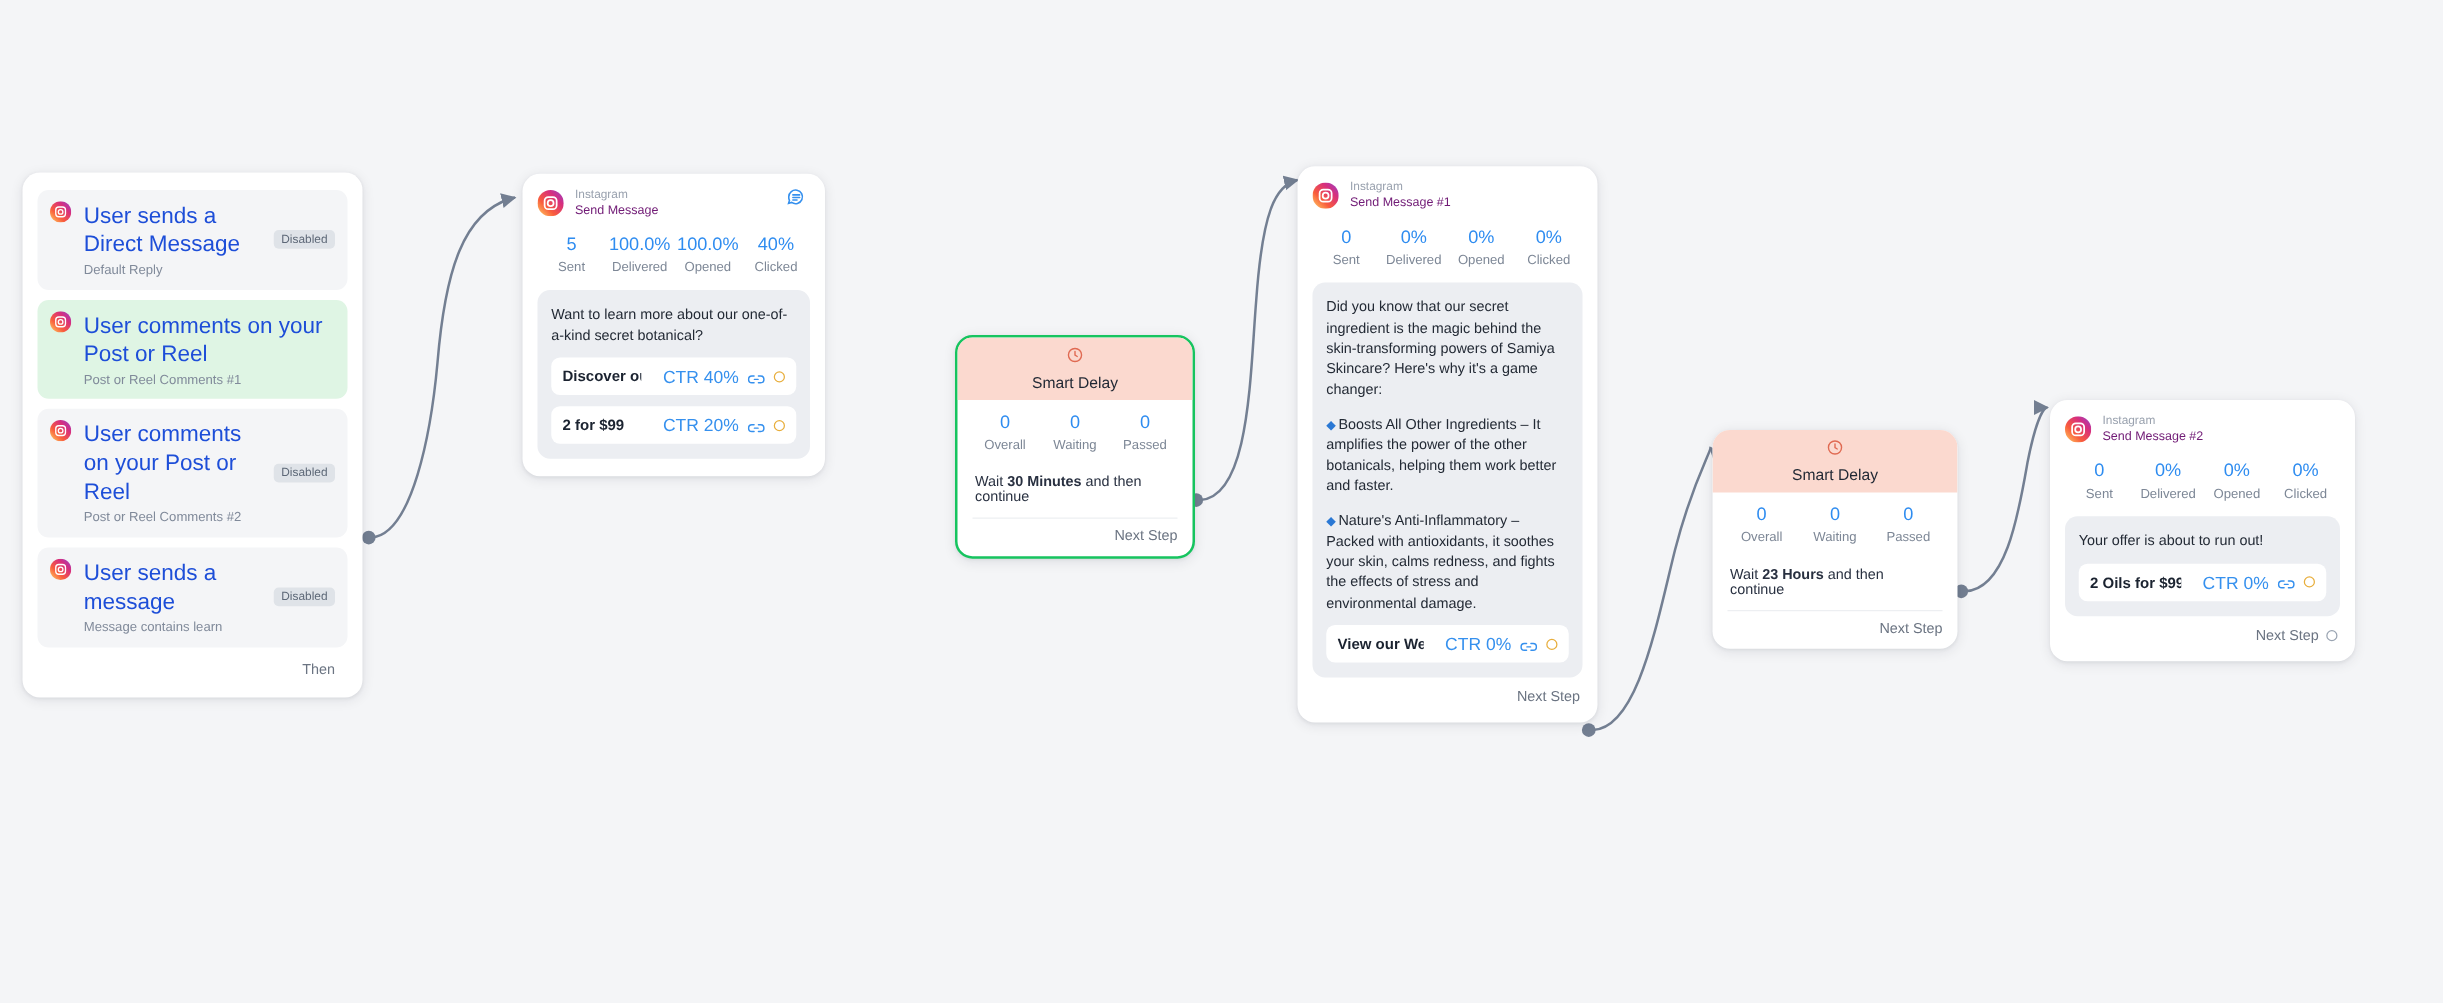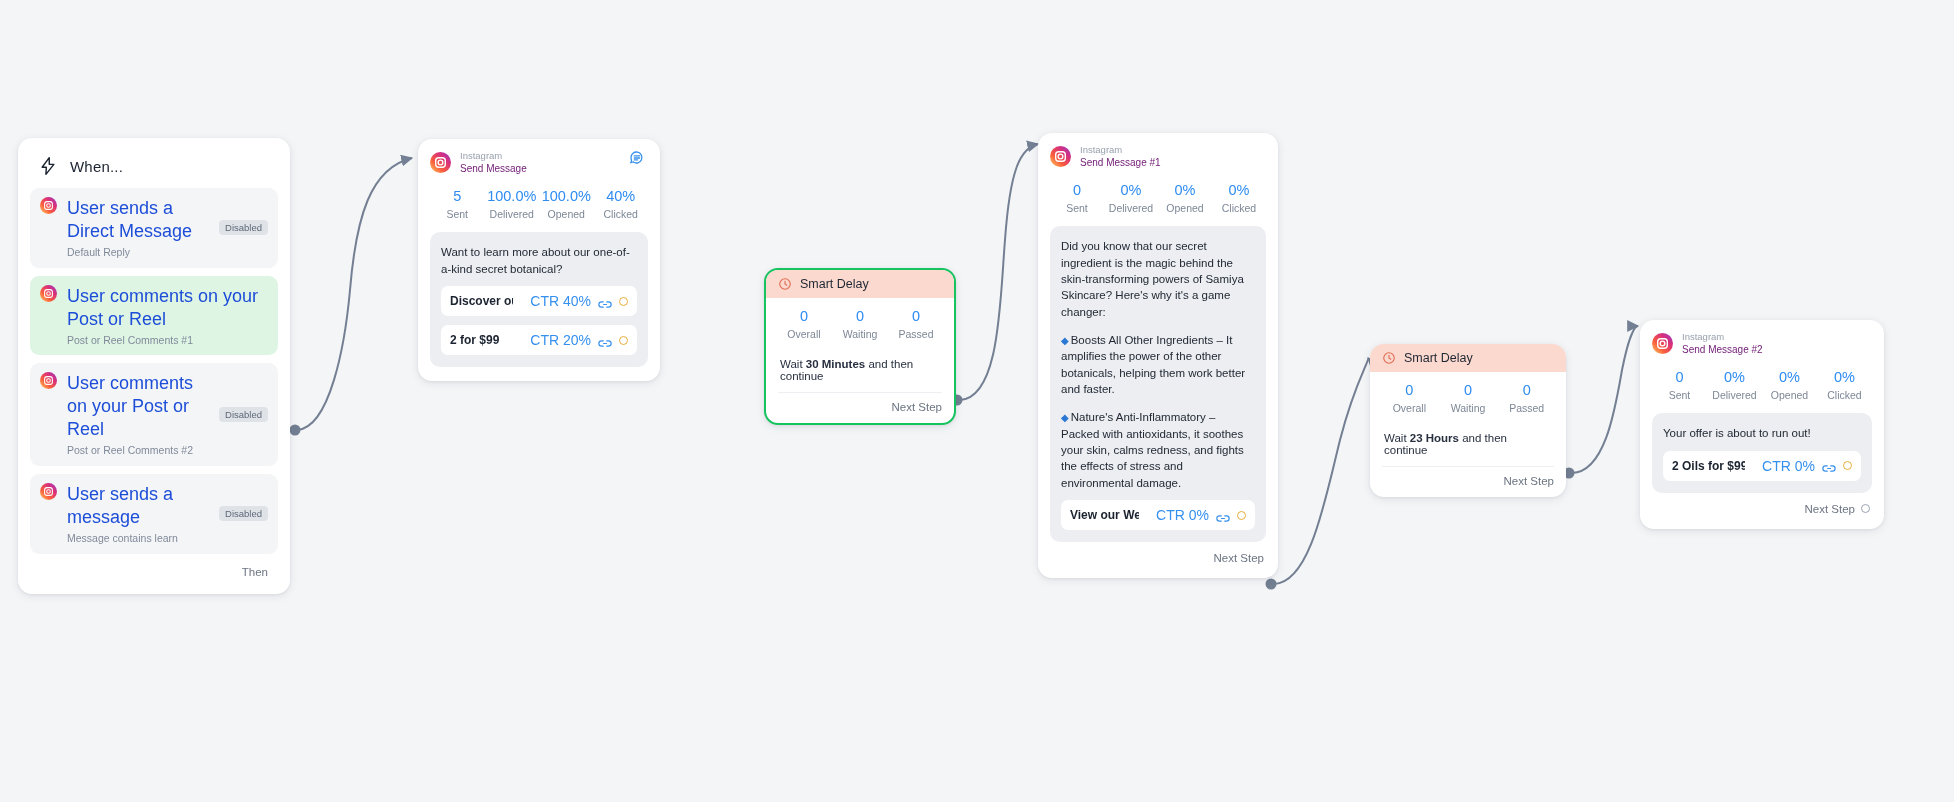--- a/index.html
+++ b/index.html
@@ -81,20 +81,21 @@
 
   .nextstep-row { display: flex; justify-content: flex-end; align-items: center; padding-top: 10px; padding-right: 2px; }
   .nextstep-label { font-size: 11.5px; color: #6b7482; }
 
   
   .delay { overflow: hidden; padding: 0; }
   .delay.selected { border: 2.5px solid #16c45f; }
   .delay-head {
     background: #fbd9cf; display: flex; align-items: center; gap: 8px;
     padding: 7px 12px;
+    flex-direction: column;
   }
   .clock { width: 14px; height: 14px; flex:none; }
   .delay-title { font-size: 12.5px; color: #1f2733; }
   .delay-body { padding: 10px 10px 8px 10px; }
   .delay-stats { display: flex; }
   .delay-wait { font-size: 11.5px; color: #283040; padding: 18px 4px 10px 4px; }
   .delay-wait b { font-weight: bold; }
   .delay-divider { height: 1px; background: #edeff2; margin: 0 2px; }
   .delay-next { display:flex; justify-content:flex-end; align-items:center; padding: 8px 2px 2px 0; }
 
@@ -130,28 +131,20 @@
     <circle cx="957" cy="400" r="5.5" class="dot"></circle>
 
     <path d="M1274,584 C1310,583 1325,500 1340,440 C1355,382 1370,360 1368,358" fill="none" stroke="#737f92" stroke-width="2" marker-end="url(#arr)"></path>
     <circle cx="1271" cy="584" r="5.5" class="dot"></circle>
 
     <path d="M1572,473 C1605,472 1615,410 1622,370 C1630,330 1636,326 1638,326" fill="none" stroke="#737f92" stroke-width="2" marker-end="url(#arr)"></path>
     <circle cx="1569" cy="473" r="5.5" class="dot"></circle>
   </svg>
 
   <div class="card trigger">
-    <div class="trigger-head">
-      <span class="bolt">
-        <svg viewBox="0 0 24 24" width="20" height="20" fill="none" stroke="#1b2330" stroke-width="1.7" stroke-linejoin="round">
-          <path d="M13.5 2 L5 13.5 h5 L9.5 22 L19 10 h-5.5 z"></path>
-        </svg>
-      </span>
-      <span class="when-label">When...</span>
-    </div>
 
     <div class="trig-item">
       <span class="ig">
         <svg viewBox="0 0 24 24" width="17" height="17">
             <circle cx="12" cy="12" r="12" fill="url(#iggrad)"></circle>
             <rect x="6.5" y="6.5" width="11" height="11" rx="3.4" fill="none" stroke="#fff" stroke-width="1.5"></rect>
             <circle cx="12" cy="12" r="2.6" fill="none" stroke="#fff" stroke-width="1.5"></circle>
           </svg>
       </span>
       <span class="trig-texts">

